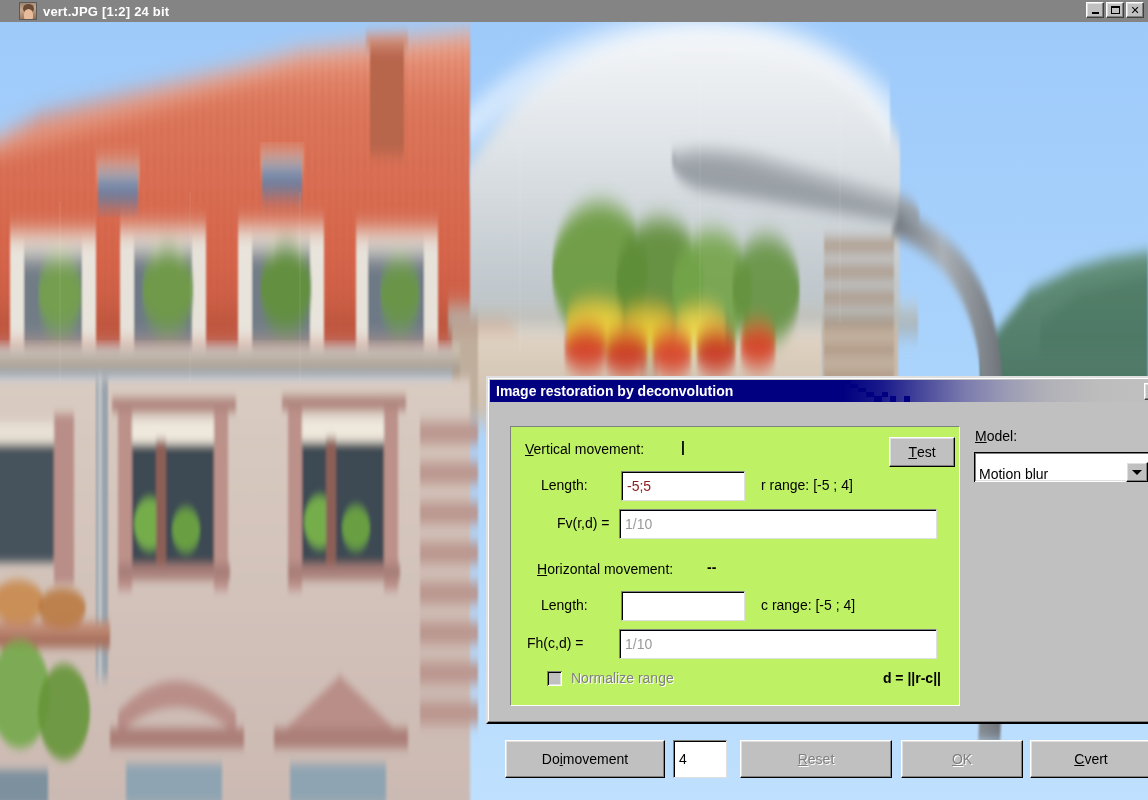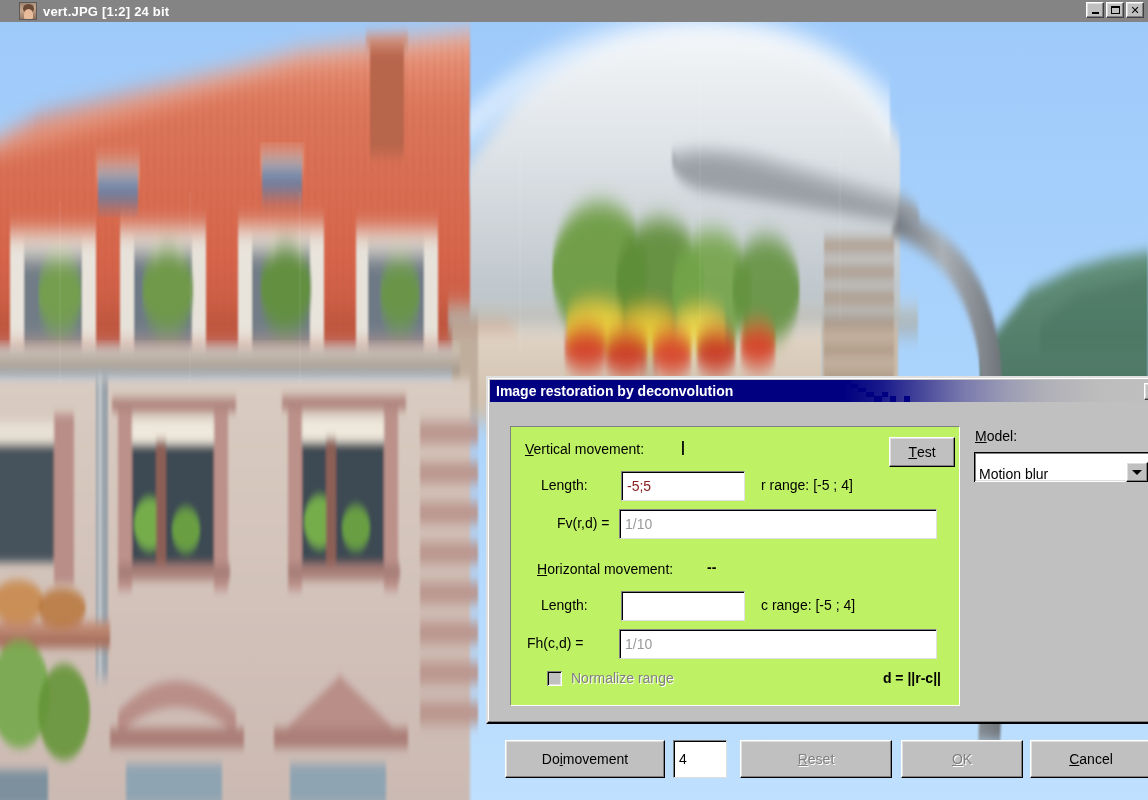--- a/index.html
+++ b/index.html
@@ -702,17 +702,17 @@
         <span>eset</span>
     </div>
 
     <div class="btn disabled" style="left:413px; top:362px; width:122px; height:38px;">
       <span class="u">O</span>
         <span>K</span>
     </div>
 
     <div class="btn" style="left:542px; top:362px; width:122px; height:38px;">
       <span class="u">C</span>
-        <span>ancel</span>
+        <span>vert</span>
     </div>
 
   </div>
 </div>
 
 </body></html>

